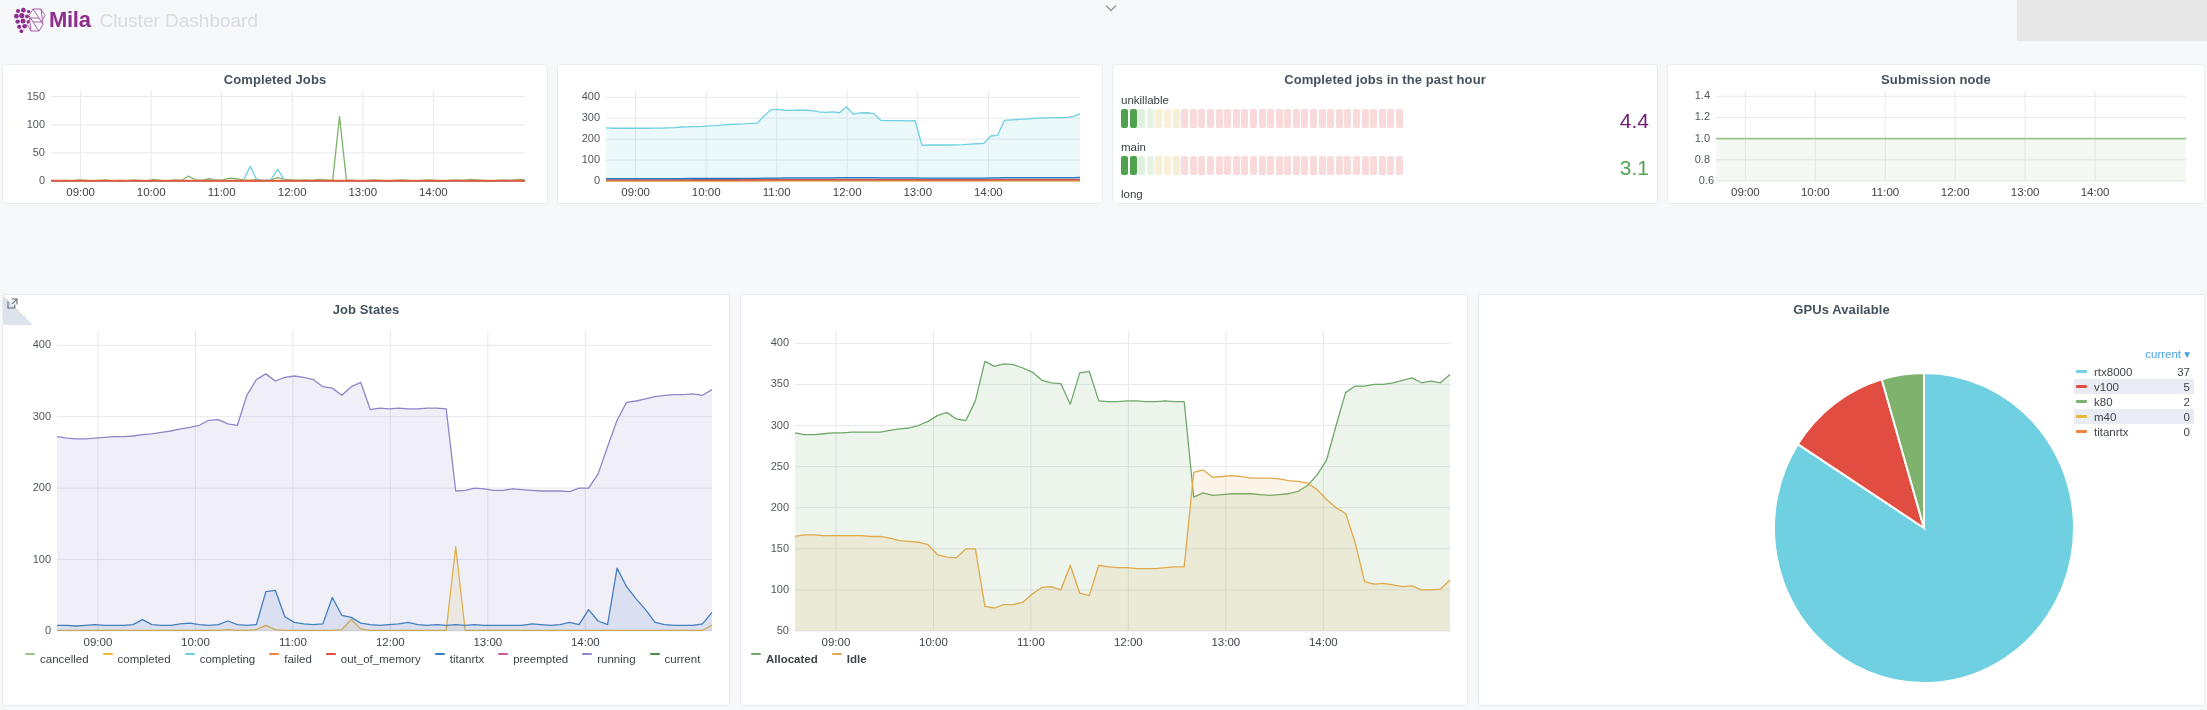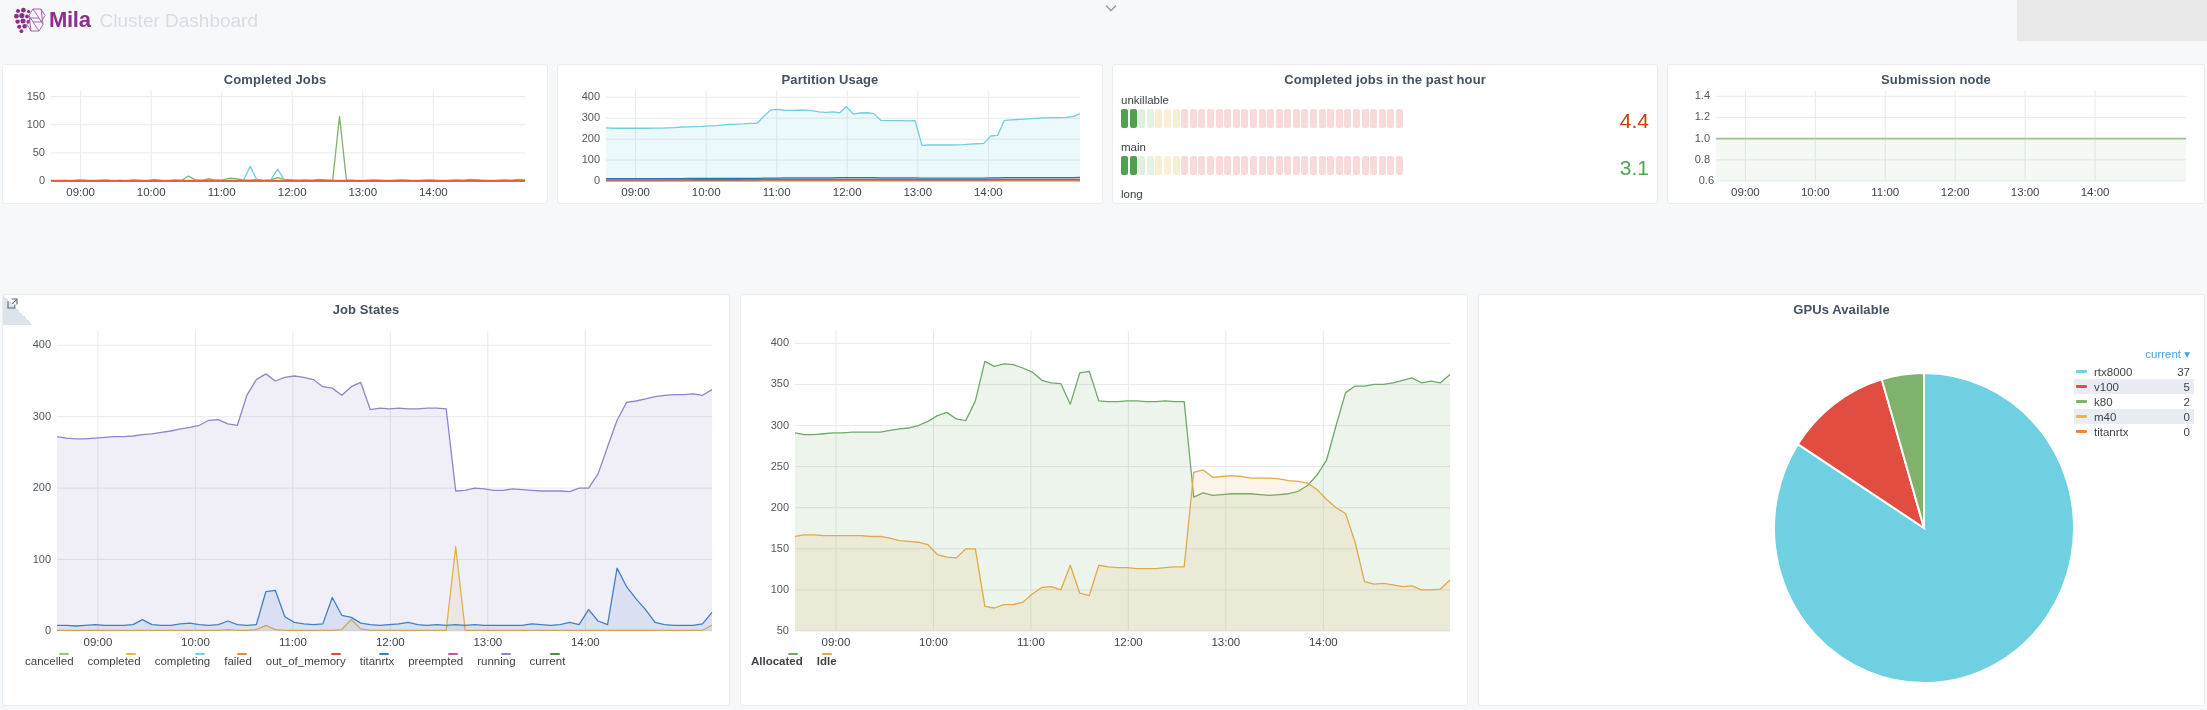--- a/index.html
+++ b/index.html
@@ -56,21 +56,21 @@
     position: absolute; font-size: 11px; color: #51575e;
     text-align: right; line-height: 1;
   }
   .x-label {
     position: absolute; font-size: 11.5px; color: #3f444a; line-height: 1;
   }
   .legend {
     position: absolute; display: flex; flex-wrap: wrap;
     font-size: 11.5px; color: #3f444a;
   }
-  .leg-item { display: flex; align-items: flex-end; margin-right: 14px; margin-bottom: 3px; flex-direction: column; }
+  .leg-item { display: flex; align-items: flex-start; margin-right: 14px; margin-bottom: 3px; }
   .leg-dash { display: inline-block; width: 10px; height: 2px; margin-right: 5px; border-radius: 1px; }
 
   
   .gauge-row { position: absolute; left: 0; width: 100%; }
   .gauge-label {
     font-size: 11.5px; color: #373d44; margin-bottom: 2px; line-height: 1;
   }
   .gauge-bar { display: flex; gap: 1.6px; align-items: center; }
   .seg { width: 7px; height: 19px; border-radius: 2px; }
   .gauge-value {
@@ -180,21 +180,20 @@
         <div class="leg-item">
           <span>Failed</span>
         </div>
         <div class="leg-item">
           <span>Preempted</span>
         </div>
       </div>
     </div>
 
   <div class="panel" id="p-partition" style="left:557px; top:64px; width:546px; height:140px;">
-    <div class="panel-title">Partition Usage</div>
   <div class="axis-label" style="left: 4px; top: 110px; width: 38px;">0</div>
       <div class="axis-label" style="left: 4px; top: 89.0698px; width: 38px;">100</div>
       <div class="axis-label" style="left: 4px; top: 68.1395px; width: 38px;">200</div>
       <div class="axis-label" style="left: 4px; top: 47.2093px; width: 38px;">300</div>
       <div class="axis-label" style="left: 4px; top: 26.2791px; width: 38px;">400</div>
       <div class="x-label" style="left: 57.625px; top: 122px; width: 40px; text-align: center;">09:00</div>
       <div class="x-label" style="left: 128.161px; top: 122px; width: 40px; text-align: center;">10:00</div>
       <div class="x-label" style="left: 198.696px; top: 122px; width: 40px; text-align: center;">11:00</div>
       <div class="x-label" style="left: 269.232px; top: 122px; width: 40px; text-align: center;">12:00</div>
       <div class="x-label" style="left: 339.768px; top: 122px; width: 40px; text-align: center;">13:00</div>
@@ -369,21 +368,21 @@
             <div class="seg" style="background: rgb(249, 218, 218);"></div>
             <div class="seg" style="background: rgb(249, 218, 218);"></div>
             <div class="seg" style="background: rgb(249, 218, 218);"></div>
             <div class="seg" style="background: rgb(249, 218, 218);"></div>
             <div class="seg" style="background: rgb(249, 218, 218);"></div>
             <div class="seg" style="background: rgb(249, 218, 218);"></div>
             <div class="seg" style="background: rgb(249, 218, 218);"></div>
           </div>
         </div>
       </div>
-  <div class="gauge-value" style="top: 45px; color: #c2410c;">4.4</div>
+  <div class="gauge-value" style="top: 45px; color: #701a75;">4.4</div>
       <div class="gauge-value" style="top: 92px; color: rgb(83, 164, 83);">3.1</div>
     </div>
 
   <div class="panel" id="p-submission" style="left:1667px; top:64px; width:538px; height:140px;">
     <div class="panel-title">Submission node</div>
   <div class="axis-label" style="left: 8px; top: 110px; width: 38px;">0.6</div>
       <div class="axis-label" style="left: 4px; top: 88.8235px; width: 38px;">0.8</div>
       <div class="axis-label" style="left: 4px; top: 67.6471px; width: 38px;">1.0</div>
       <div class="axis-label" style="left: 4px; top: 46.4706px; width: 38px;">1.2</div>
       <div class="axis-label" style="left: 4px; top: 25.2941px; width: 38px;">1.4</div>

